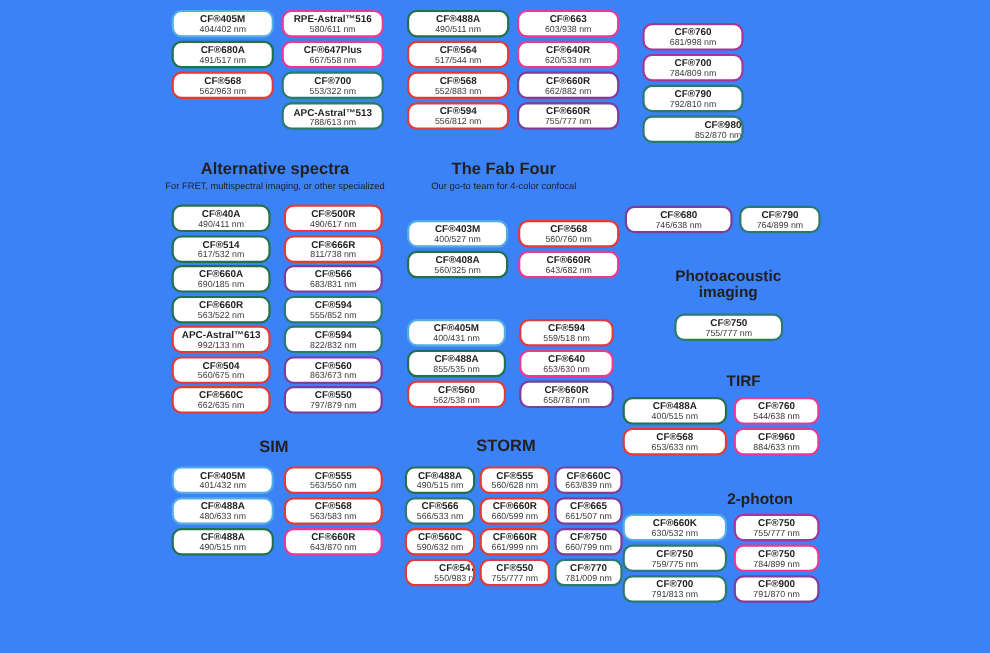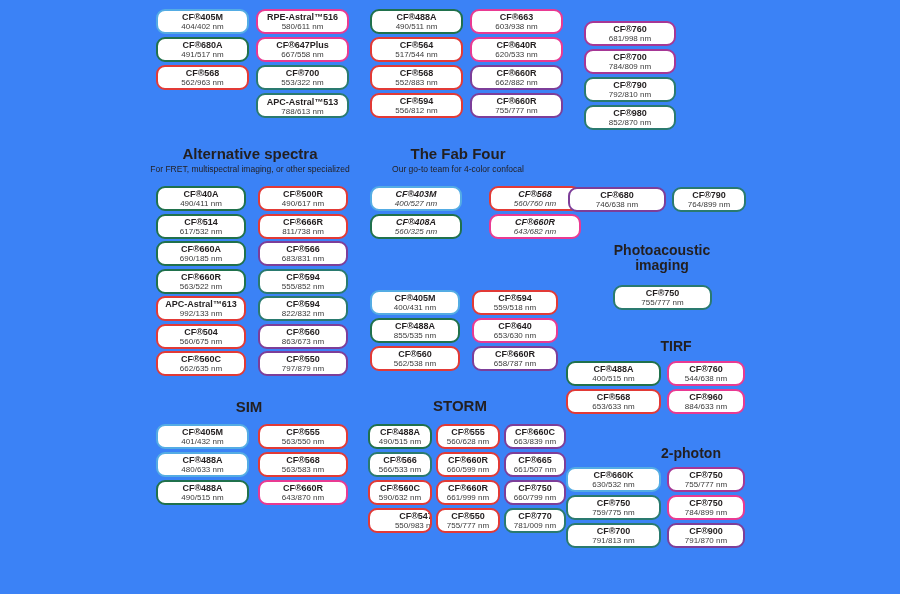--- a/index.html
+++ b/index.html
@@ -95,21 +95,21 @@
         <div class="bnm">681/998 nm</div>
       </div>
       <div class="badge" style="border-color: rgb(166, 55, 149);">
         <div class="bname">CF®700</div>
         <div class="bnm">784/809 nm</div>
       </div>
       <div class="badge" style="border-color: rgb(42, 122, 111);">
         <div class="bname">CF®790</div>
         <div class="bnm">792/810 nm</div>
       </div>
-      <div class="badge" style="border-color: rgb(42, 122, 111);">
+      <div class="badge" style="border-color: rgb(42, 122, 111); align-items: flex-end;">
         <div class="bname">CF®980</div>
         <div class="bnm">852/870 nm</div>
       </div>
     </div>
 
   <div class="sec-title" style="left:140px;top:146px;width:220px;">
     <div>Alternative spectra</div>
     <div class="sec-sub">For FRET, multispectral imaging, or other specialized</div>
   </div>
   <div class="grid" style="left:156px;top:186px;grid-template-columns:90px 90px;gap:2.5px 12px;">
@@ -168,21 +168,21 @@
       <div class="badge" style="border-color: rgb(125, 62, 153);">
         <div class="bname">CF®550</div>
         <div class="bnm">797/879 nm</div>
       </div>
     </div>
 
   <div class="sec-title" style="left:368px;top:146px;width:180px;">
     <div>The Fab Four</div>
     <div class="sec-sub">Our go-to team for 4-color confocal</div>
   </div>
-  <div class="grid" style="left:370px;top:186px;grid-template-columns:92px 92px;gap:3px 27px;font-style:italic;">
+  <div class="grid" style="left:370px;top:200px;grid-template-columns:92px 92px;gap:3px 9px;">
       <div class="badge" style="border-color: rgb(84, 172, 228);">
         <div class="bname">CF®403M</div>
         <div class="bnm">400/527 nm</div>
       </div>
       <div class="badge" style="border-color: rgb(226, 58, 54);">
         <div class="bname">CF®568</div>
         <div class="bnm">560/760 nm</div>
       </div>
       <div class="badge" style="border-color: rgb(32, 113, 76);">
         <div class="bname">CF®408A</div>

